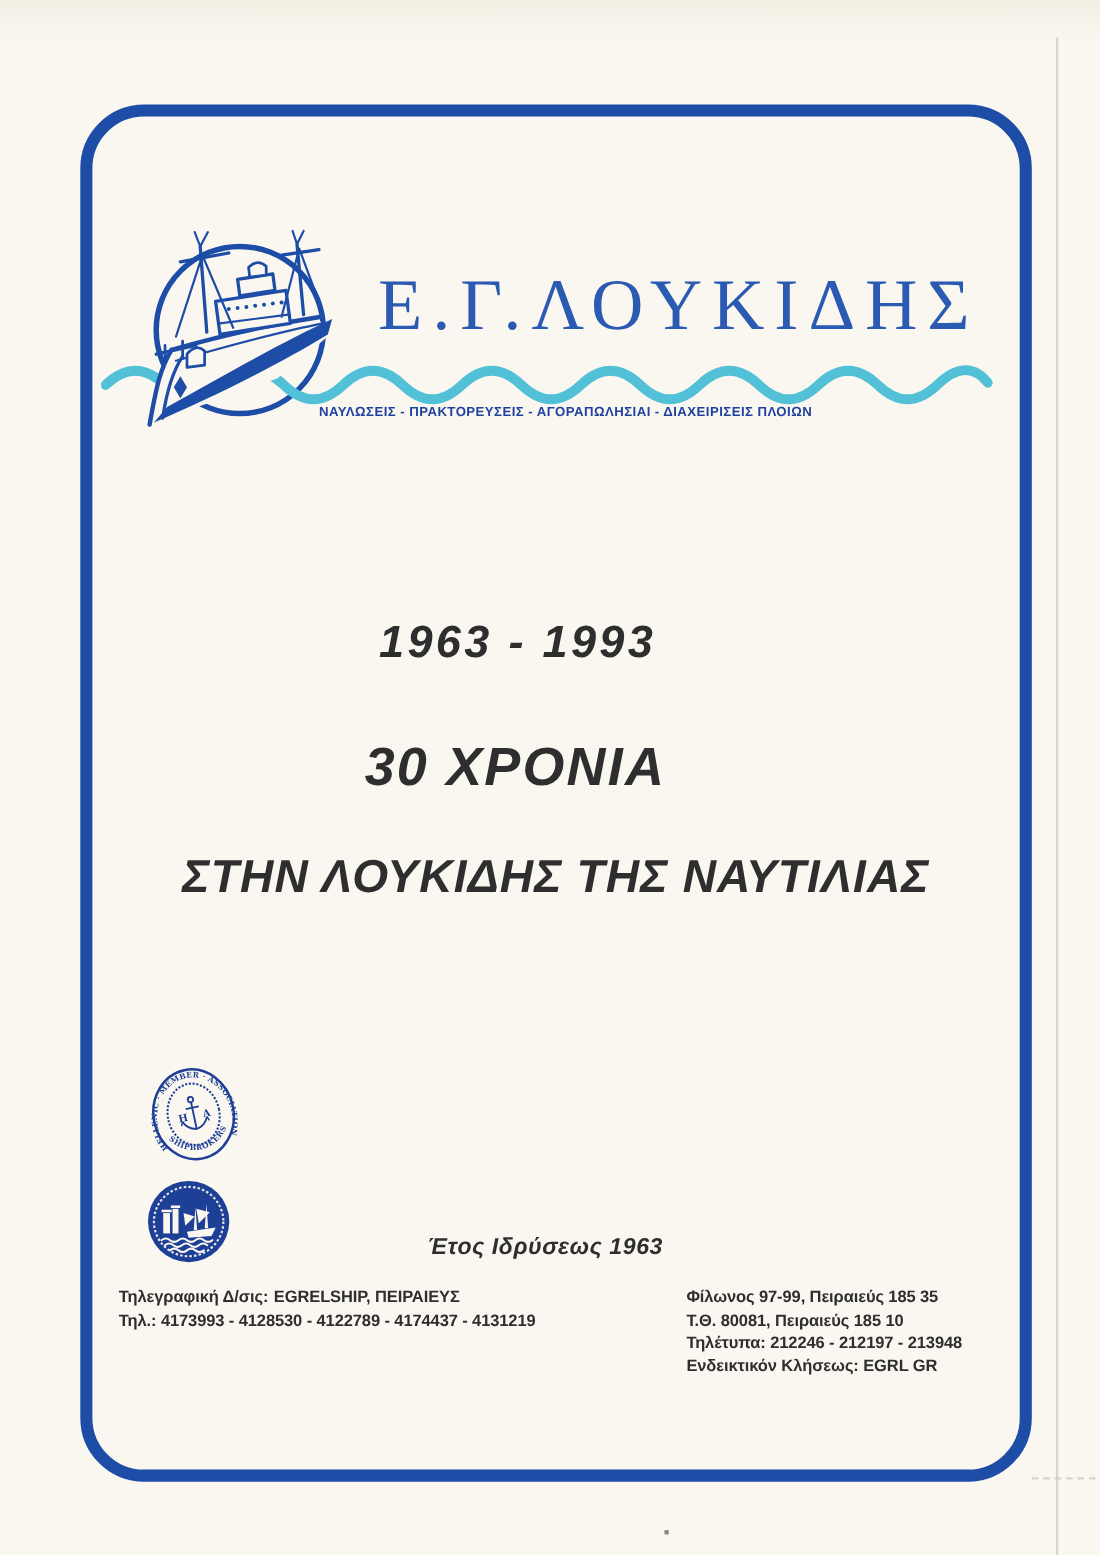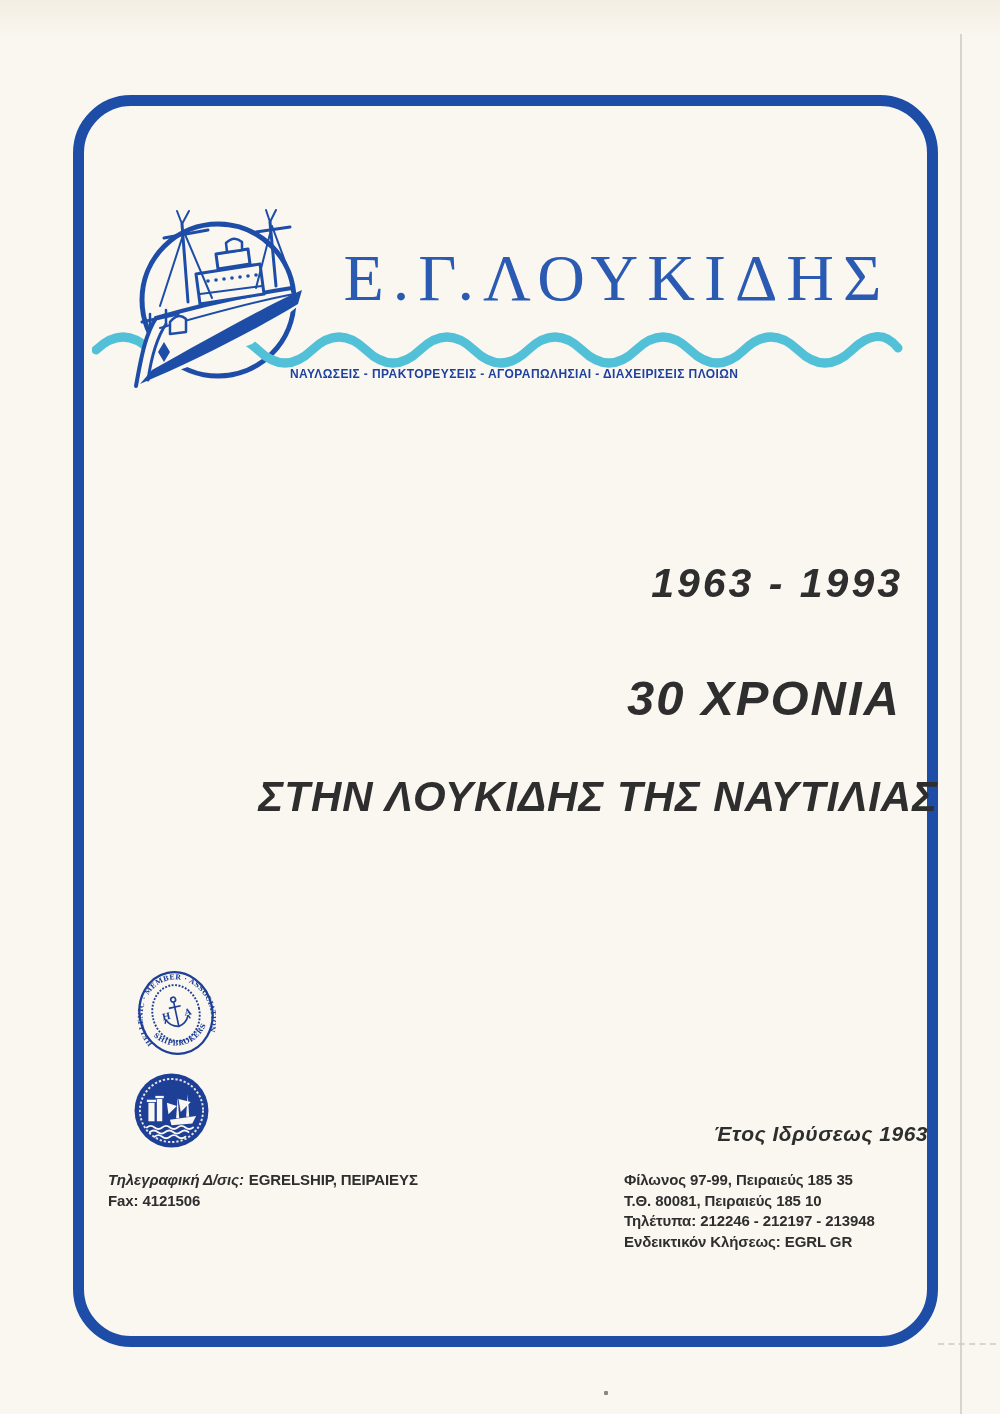--- a/index.html
+++ b/index.html
@@ -42,38 +42,38 @@
     font-size:66px;letter-spacing:9px;color:var(--name-blue);
     white-space:nowrap;z-index:3;
   }
   .services{
     left:290px;top:367px;width:620px;text-align:left;
     font-size:12px;font-weight:bold;letter-spacing:.4px;
     color:var(--services-blue);white-space:nowrap;
   }
 
   
-  .center-block{left:73px;width:865px;text-align:right;
+  .center-block{left:73px;width:865px;text-align:center;
     font-weight:bold;font-style:italic;color:var(--ink);
     font-family:"Liberation Sans", sans-serif;white-space:nowrap;}
   .years{top:560px;font-size:41px;letter-spacing:3px;transform:translateX(-35px);}
   .anniversary{top:670px;font-size:49px;letter-spacing:2px;transform:translateX(-37px);}
   .tagline{top:773px;font-size:42px;letter-spacing:1px;}
   .founded{top:1122px;font-size:21px;letter-spacing:.5px;transform:translateX(-10px);}
 
   
   .seal-hsa{left:136px;top:969px;width:80px;height:88px;}
   .seal-port{left:133px;top:1072px;width:77px;height:77px;}
 
   
   .contact{font-size:15px;font-weight:bold;line-height:20.5px;
     color:var(--ink);white-space:nowrap;letter-spacing:-0.1px;}
   .contact-left{left:108px;top:1170px;}
   .contact-right{left:612px;top:1170px;margin-left:12px;}
-  .it{font-style:italic;margin-right:5px;margin-top:20px;}
+  .it{margin-right:5px;margin-top:20px;}
 </style>
 </head>
 <body>
 
 <div class="abs top-band"></div>
 <div class="abs edge-line"></div>
 <div class="abs bottom-dots"></div>
 <div class="abs speck"></div>
 
 <div class="abs frame"></div>
@@ -184,21 +184,21 @@
     <path d="M18,72 q5,-4 10,0 t10,0 t10,0 t10,0 t10,0 t10,0"></path>
     <path d="M22,78 q5,-4 10,0 t10,0 t10,0 t10,0 t10,0"></path>
     <path d="M28,84 q5,-4 10,0 t10,0 t10,0 t10,0"></path>
   </g>
 </svg>
 
 <div class="abs contact contact-left">
   <div>
     <span class="it">Τηλεγραφική Δ/σις:</span><span>EGRELSHIP, ΠΕΙΡΑΙΕΥΣ</span>
   </div>
-  <div>Fax: 4121506</div>
+  <div>Τηλ.: 4173993 - 4128530 - 4122789 - 4174437 - 4131219</div>
 </div>
 
 <div class="abs contact contact-right">
   <div>Φίλωνος 97-99, Πειραιεύς 185 35</div>
   <div>Τ.Θ. 80081, Πειραιεύς 185 10</div>
   <div>Τηλέτυπα: 212246 - 212197 - 213948</div>
   <div>Ενδεικτικόν Κλήσεως: EGRL GR</div>
 </div>
 
 </body></html>

